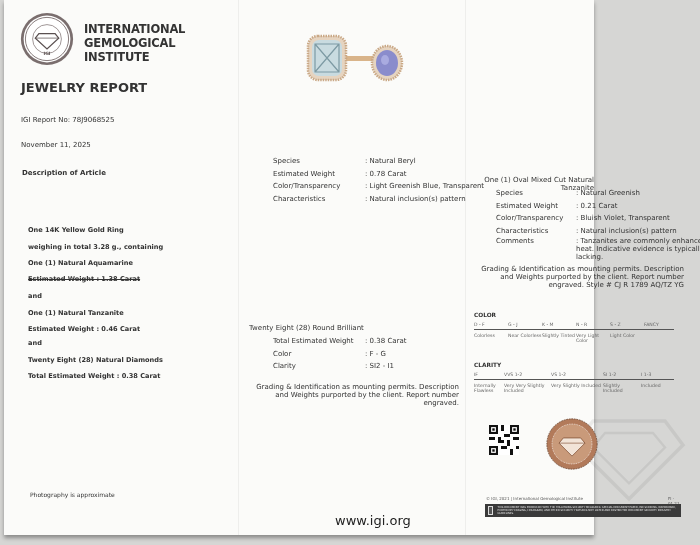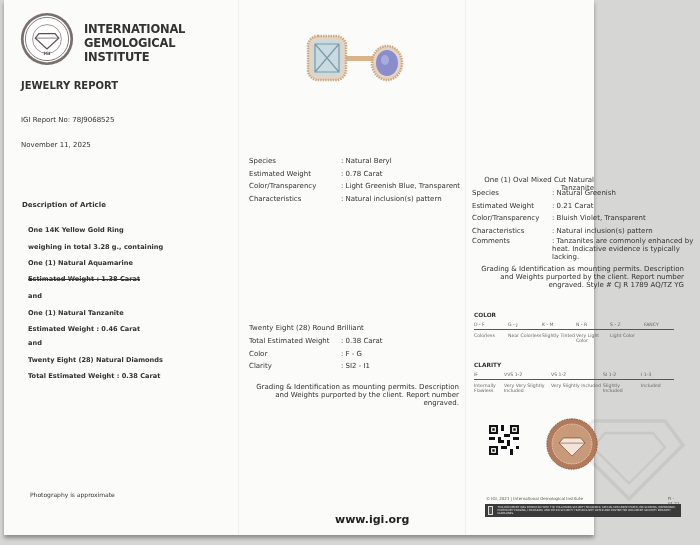--- a/index.html
+++ b/index.html
@@ -9,29 +9,29 @@
     position: absolute; left: 4px; top: 0; width: 590px; height: 535px;
     background: #fbfbf9;
     box-shadow: 0 3px 4px rgba(0,0,0,0.35);
   }
   .fold { position: absolute; top: 0; bottom: 0; width: 1px; background: rgba(0,0,0,0.05); }
   .abs { position: absolute; text-align: right; }
 
   
   .seal { position: absolute; left: 16px; top: 12px; width: 54px; height: 54px; }
   .inst { position: absolute; left: 80px; top: 22px; font-weight: bold; font-size: 11.5px; line-height: 14px; color: #333; letter-spacing: -0.2px; }
-  .jr { position: absolute; left: 17px; top: 80px; font-size: 10px; font-weight: bold; color: #333; }
+  .jr { position: absolute; left: 17px; top: 80px; font-size: 13px; font-weight: bold; color: #333; }
 
   .lbl { font-size: 7px; color: #333; }
-  .b { font-weight: bold; margin-top: 32px; }
+  .b { font-weight: bold; }
 
   .left-item { position: absolute; left: 24px; font-size: 6.6px; font-weight: bold; color: #333; margin-top: 32px; }
   .strike { text-decoration: line-through; }
 
-  .spec-table { position: absolute; font-size: 7px; color: #333; }
+  .spec-table { position: absolute; font-size: 7px; color: #333; margin-left: 24px; }
   .spec-row { display: flex; height: 12.5px; align-items: center; }
   .spec-key { width: 92px; }
   .spec-val { flex: 1; }
 
   .ring { position: absolute; left: 296px; top: 30px; width: 120px; height: 55px; }
 
   .scale { position: absolute; left: 470px; width: 205px; font-size: 4.6px; color: #666; }
   .scale-title { font-size: 5.8px; font-weight: bold; color: #333; }
   .scale-row { display: flex; }
   .scale-cell { width: 34px; }
@@ -41,21 +41,21 @@
   .holo { position: absolute; left: 542px; top: 418px; width: 52px; height: 52px; }
   .footnote { position: absolute; left: 482px; top: 496px; font-size: 4px; color: #555; }
   .fcode { position: absolute; left: 664px; top: 496px; font-size: 4px; color: #555; }
   .secbar {
     position: absolute; left: 481px; top: 504px; width: 196px; height: 13px;
     background: #3a3a3a; display: flex; align-items: center;
   }
   .secicon { width: 9px; height: 9px; margin-left: 3px; border: 1px solid #ddd; background: #555; }
   .sectext { color: #e6e6e6; font-size: 2.6px; line-height: 3.2px; padding: 0 4px; }
 
-  .web { position: absolute; left: 331px; top: 513px; font-size: 11px; font-weight: bold; color: #222; }
+  .web { position: absolute; left: 331px; top: 513px; font-size: 13px; font-weight: normal; color: #222; }
   .photo { position: absolute; left: 26px; top: 491px; font-size: 6px; color: #333; }
 
   .watermark { position: absolute; left: 565px; top: 380px; width: 120px; height: 130px; opacity: 0.06; }
 </style>
 </head>
 <body>
 
 <div class="paper">
   <div class="fold" style="left:234px"></div>
   <div class="fold" style="left:461px"></div>

